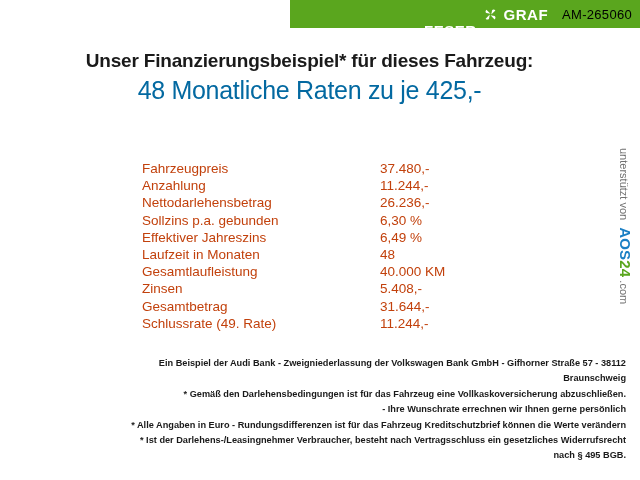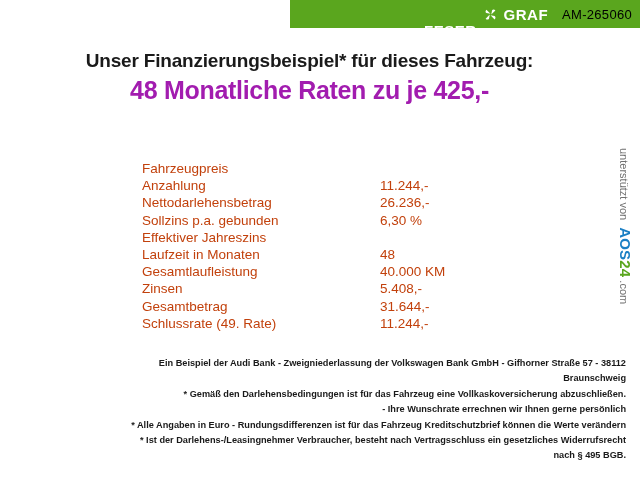--- a/index.html
+++ b/index.html
@@ -64,22 +64,22 @@
     text-align: center;
   }
   .title-1 {
     font-size: 19px;
     font-weight: bold;
     color: #1a1a1a;
     letter-spacing: -0.2px;
   }
   .title-2 {
     font-size: 25px;
-    font-weight: bold;
-    color: #a21caf;
+    font-weight: normal;
+    color: #0369a1;
     margin-top: 4px;
     letter-spacing: -0.3px;
   }
 
   
   .table {
     position: absolute;
     top: 160px;
     left: 142px;
     width: 360px;
@@ -168,35 +168,37 @@
 </div>
 
 <div class="title-wrap">
   <div class="title-1">Unser Finanzierungsbeispiel* für dieses Fahrzeug:</div>
   <div class="title-2">48 Monatliche Raten zu je 425,-</div>
 </div>
 
 <div class="table">
   <div class="row">
     <span class="label">Fahrzeugpreis</span>
+    <span class="value">37.480,-</span>
   </div>
   <div class="row">
     <span class="label">Anzahlung</span>
     <span class="value">11.244,-</span>
   </div>
   <div class="row">
     <span class="label">Nettodarlehensbetrag</span>
     <span class="value">26.236,-</span>
   </div>
   <div class="row">
     <span class="label">Sollzins p.a. gebunden</span>
     <span class="value">6,30 %</span>
   </div>
   <div class="row">
     <span class="label">Effektiver Jahreszins</span>
+    <span class="value">6,49 %</span>
   </div>
   <div class="row">
     <span class="label">Laufzeit in Monaten</span>
     <span class="value">48</span>
   </div>
   <div class="row">
     <span class="label">Gesamtlaufleistung</span>
     <span class="value">40.000 KM</span>
   </div>
   <div class="row">

